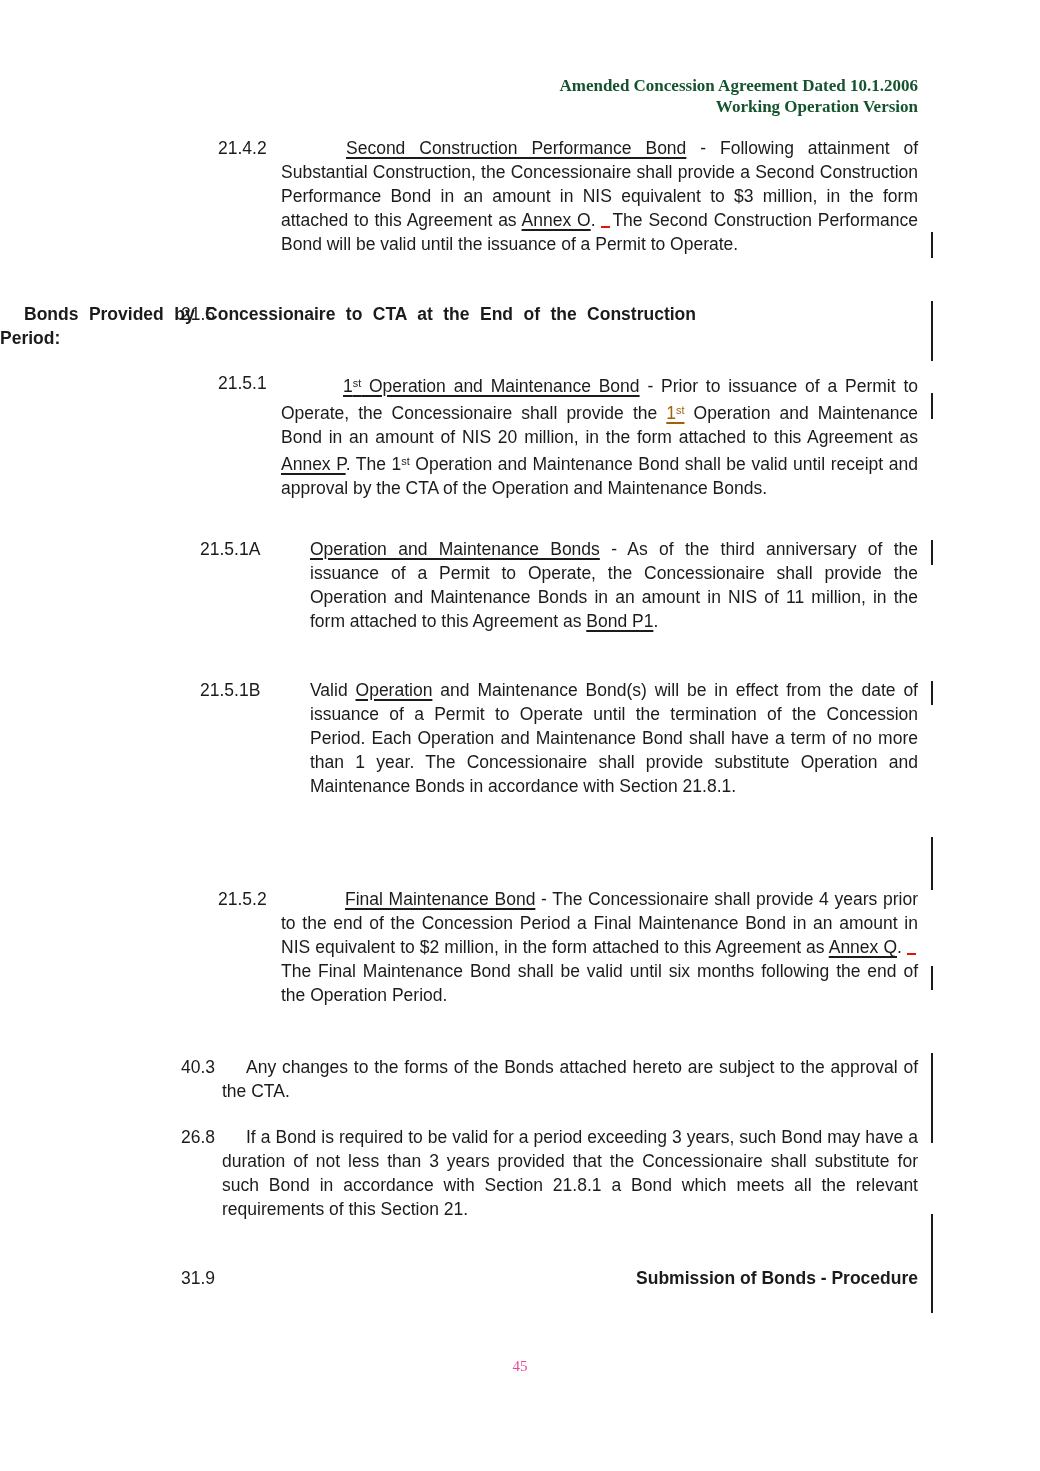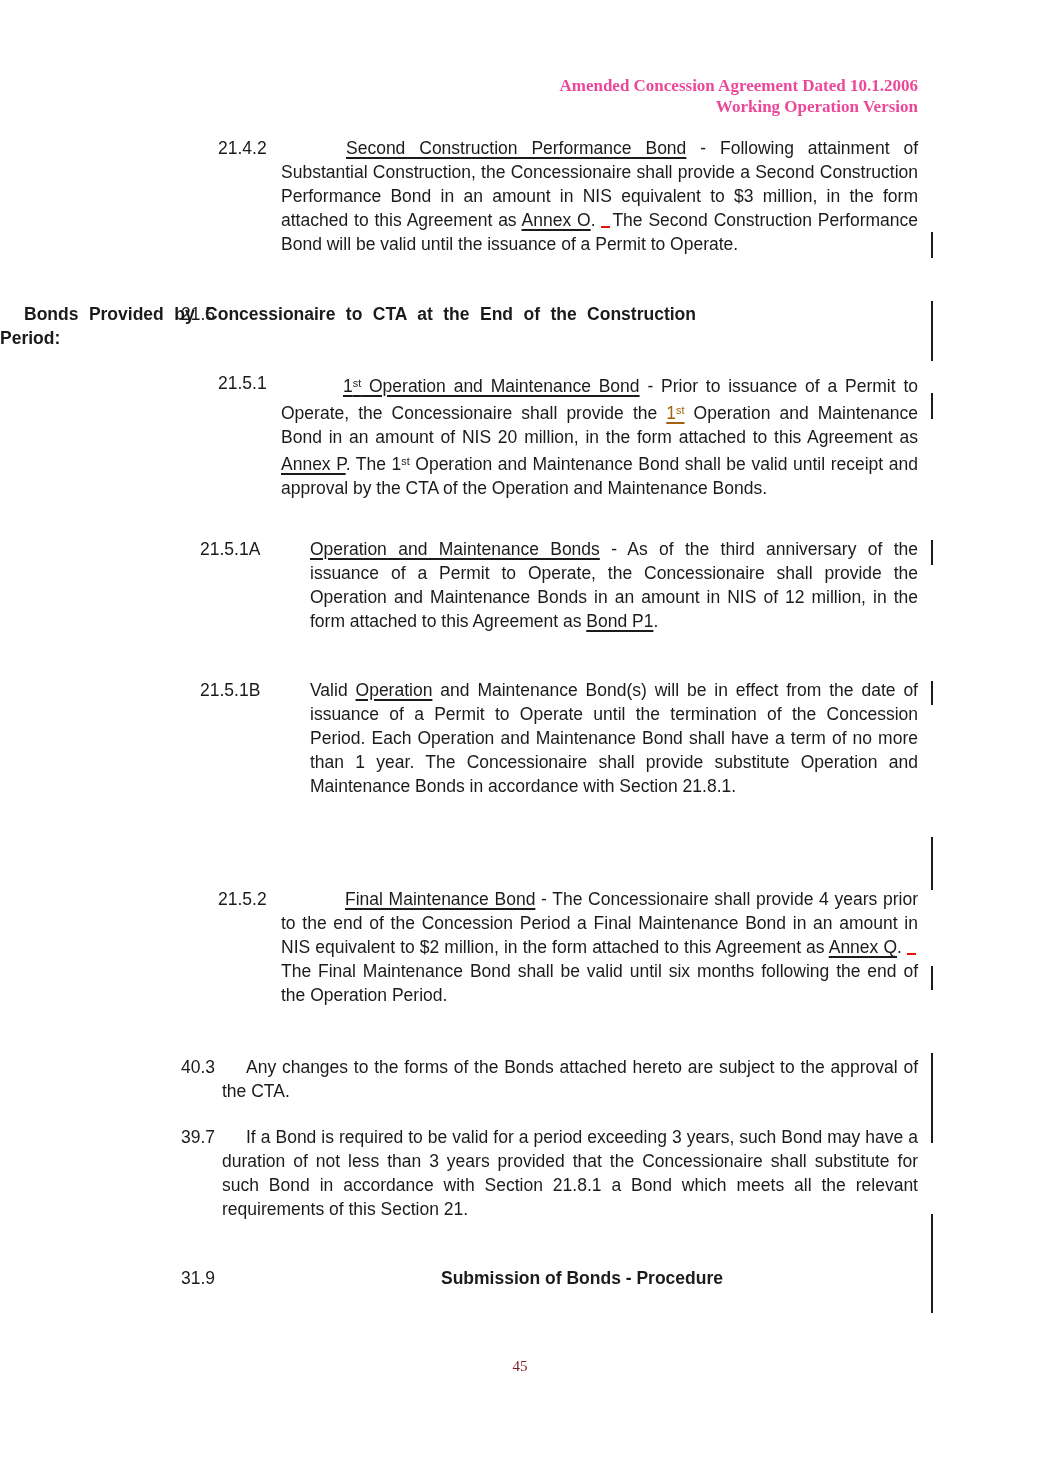--- a/index.html
+++ b/index.html
@@ -5,49 +5,49 @@
   html,body { margin:0; padding:0; background:#ffffff; }
   .page {
     position:relative; width:1040px; height:1471px; background:#ffffff;
     font-family:"Liberation Sans","DejaVu Sans",sans-serif;
     color:#1b1b1b; overflow:hidden;
   }
   .doc-header {
     position:absolute; top:75px; left:0; right:122px;
     text-align:right;
     font-family:"Liberation Serif","DejaVu Serif",serif;
-    font-weight:bold; font-size:17px; line-height:21px; color:#ec4899;
+    font-weight:bold; font-size:17px; line-height:21px; color:#14532d;
   }
   .sec { position:absolute; left:0; right:0; font-size:17.5px; line-height:24px; }
   .num { position:absolute; top:0; white-space:nowrap; }
   .body { text-align:justify; }
   .bold { font-weight:bold; }
   
   .sec-21-4-2  { top:136px; } .sec-21-4-2  .num { left:218px;text-align:right; } .sec-21-4-2  .body { margin-left:281px; width:637px; text-indent:65px; }
   .sec-21-5    { top:302px; } .sec-21-5    .num { left:181px; } .sec-21-5    .body { width:696px; text-indent:24px; }
   .sec-21-5-1  { top:371px; } .sec-21-5-1  .num { left:218px; } .sec-21-5-1  .body { margin-left:281px; width:637px; text-indent:62px; }
   .sec-21-5-1a { top:537px; } .sec-21-5-1a .num { left:200px; } .sec-21-5-1a .body { margin-left:310px; width:608px; }
   .sec-21-5-1b { top:678px; } .sec-21-5-1b .num { left:200px; } .sec-21-5-1b .body { margin-left:310px; width:608px; }
   .sec-21-5-2  { top:887px; } .sec-21-5-2  .num { left:218px; } .sec-21-5-2  .body { margin-left:281px; width:637px; text-indent:64px; }
   .sec-21-6    { top:1055px; } .sec-21-6   .num { left:181px; } .sec-21-6   .body { margin-left:222px; width:696px; text-indent:24px; }
   .sec-21-7    { top:1125px; } .sec-21-7   .num { left:181px; } .sec-21-7   .body { margin-left:222px; width:696px; text-indent:24px; }
-  .sec-21-8    { top:1266px; } .sec-21-8   .num { left:181px; } .sec-21-8   .body { margin-left:246px; width:672px; text-align:center; }
+  .sec-21-8    { top:1266px; } .sec-21-8   .num { left:181px; } .sec-21-8   .body { margin-left:246px; width:672px; text-align:right; }
   
   .u   { text-decoration:underline; text-decoration-thickness:1.6px; text-underline-offset:3px; }
   .sup { font-size:62%; vertical-align:0.45em; }
   .red { color:#a16207; }
   .redmark {
     display:inline-block; width:9px; height:12px; margin-right:2px;
     border-bottom:2.5px solid #e3120b; vertical-align:-2px;
   }
   .rev-bar { position:absolute; left:931px; width:2px; background:#1b1b1b; }
   .page-number {
     position:absolute; top:1358px; left:0; width:1040px; text-align:center;
     font-family:"Liberation Serif","DejaVu Serif",serif;
-    font-size:15px; color:#7f1d1d;
+    font-size:15px; color:#ec4899;
   }
 </style>
 </head>
 <body>
 
 <div class="page">
 
   <header class="doc-header">
     <div>Amended Concession Agreement Dated 10.1.2006</div>
     <div>Working Operation Version</div>
@@ -63,40 +63,40 @@
     <div class="body bold"><span>Bonds Provided by Concessionaire to CTA at the End of the Construction Period:</span></div>
   </section>
 
   <section class="sec sec-21-5-1">
     <span class="num">21.5.1</span>
     <div class="body"><span class="u"><span>1</span><span class="sup">st</span><span> Operation and Maintenance Bond</span></span><span> - Prior to issuance of a Permit to Operate, the Concessionaire shall provide the </span><span class="u red"><span>1</span><span class="sup">st</span></span><span> Operation and Maintenance Bond in an amount of NIS 20 million, in the form attached to this Agreement as </span><span class="u">Annex P</span><span>. The </span><span>1</span><span class="sup">st</span><span> Operation and Maintenance Bond shall be valid until receipt and approval by the CTA of the Operation and Maintenance Bonds.</span></div>
   </section>
 
   <section class="sec sec-21-5-1a">
     <span class="num">21.5.1A</span>
-    <div class="body"><span class="u">Operation and Maintenance Bonds</span><span> - As of the third anniversary of the issuance of a Permit to Operate, the Concessionaire shall provide the Operation and Maintenance Bonds in an amount in NIS of 12 million, in the form attached to this Agreement as </span><span class="u">Bond P1</span><span>.</span></div>
+    <div class="body"><span class="u">Operation and Maintenance Bonds</span><span> - As of the third anniversary of the issuance of a Permit to Operate, the Concessionaire shall provide the Operation and Maintenance Bonds in an amount in NIS of 11 million, in the form attached to this Agreement as </span><span class="u">Bond P1</span><span>.</span></div>
   </section>
 
   <section class="sec sec-21-5-1b">
     <span class="num">21.5.1B</span>
     <div class="body"><span>Valid </span><span class="u">Operation</span><span> and Maintenance Bond(s) will be in effect from the date of issuance of a Permit to Operate until the termination of the Concession Period. Each Operation and Maintenance Bond shall have a term of no more than 1 year. The Concessionaire shall provide substitute Operation and Maintenance Bonds in accordance with Section 21.8.1.</span></div>
   </section>
 
   <section class="sec sec-21-5-2">
     <span class="num">21.5.2</span>
     <div class="body"><span class="u">Final Maintenance Bond</span><span> - The Concessionaire shall provide 4 years prior to the end of the Concession Period a Final Maintenance Bond in an amount in NIS equivalent to $2 million, in the form attached to this Agreement as </span><span class="u">Annex Q</span><span>. </span><span class="redmark"></span><span>The Final Maintenance Bond shall be valid until six months following the end of the Operation Period.</span></div>
   </section>
 
   <section class="sec sec-21-6">
     <span class="num">40.3</span>
     <div class="body"><span>Any changes to the forms of the Bonds attached hereto are subject to the approval of the CTA.</span></div>
   </section>
 
   <section class="sec sec-21-7">
-    <span class="num">39.7</span>
+    <span class="num">26.8</span>
     <div class="body"><span>If a Bond is required to be valid for a period exceeding 3 years, such Bond may have a duration of not less than 3 years provided that the Concessionaire shall substitute for such Bond in accordance with Section 21.8.1 a Bond which meets all the relevant requirements of this Section 21.</span></div>
   </section>
 
   <section class="sec sec-21-8">
     <span class="num">31.9</span>
     <div class="body bold"><span>Submission of Bonds - Procedure</span></div>
   </section>
 
   <div class="rev-bar" style="top:232px;height:26px"></div>
   <div class="rev-bar" style="top:301px;height:60px"></div>

